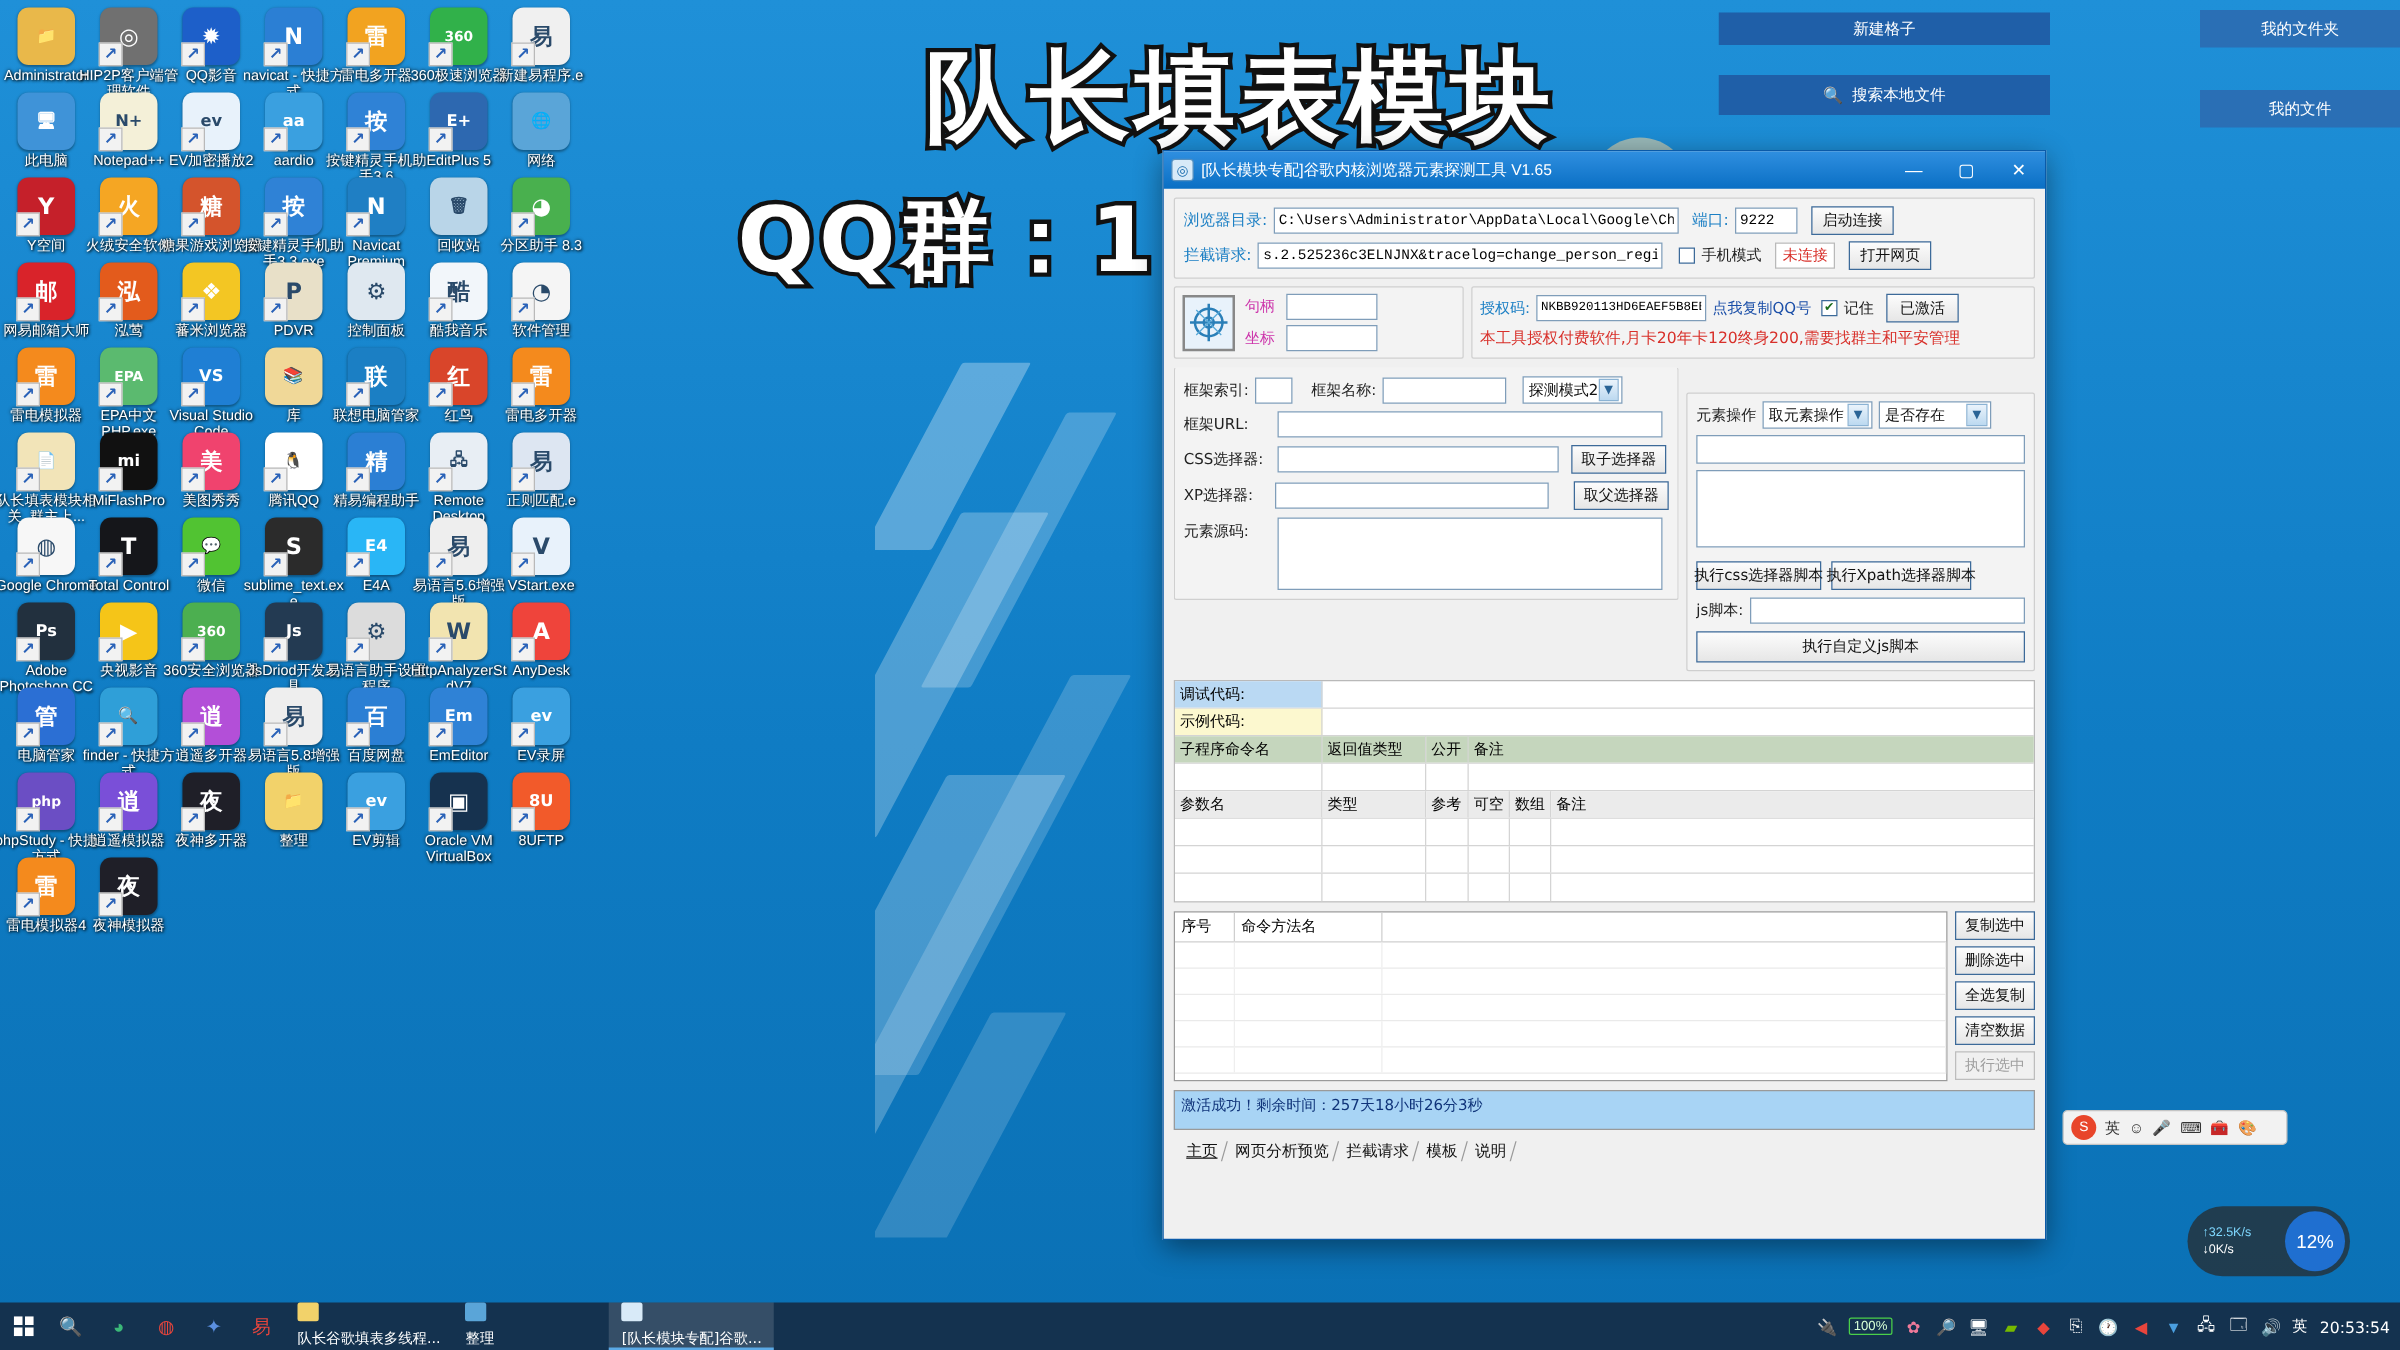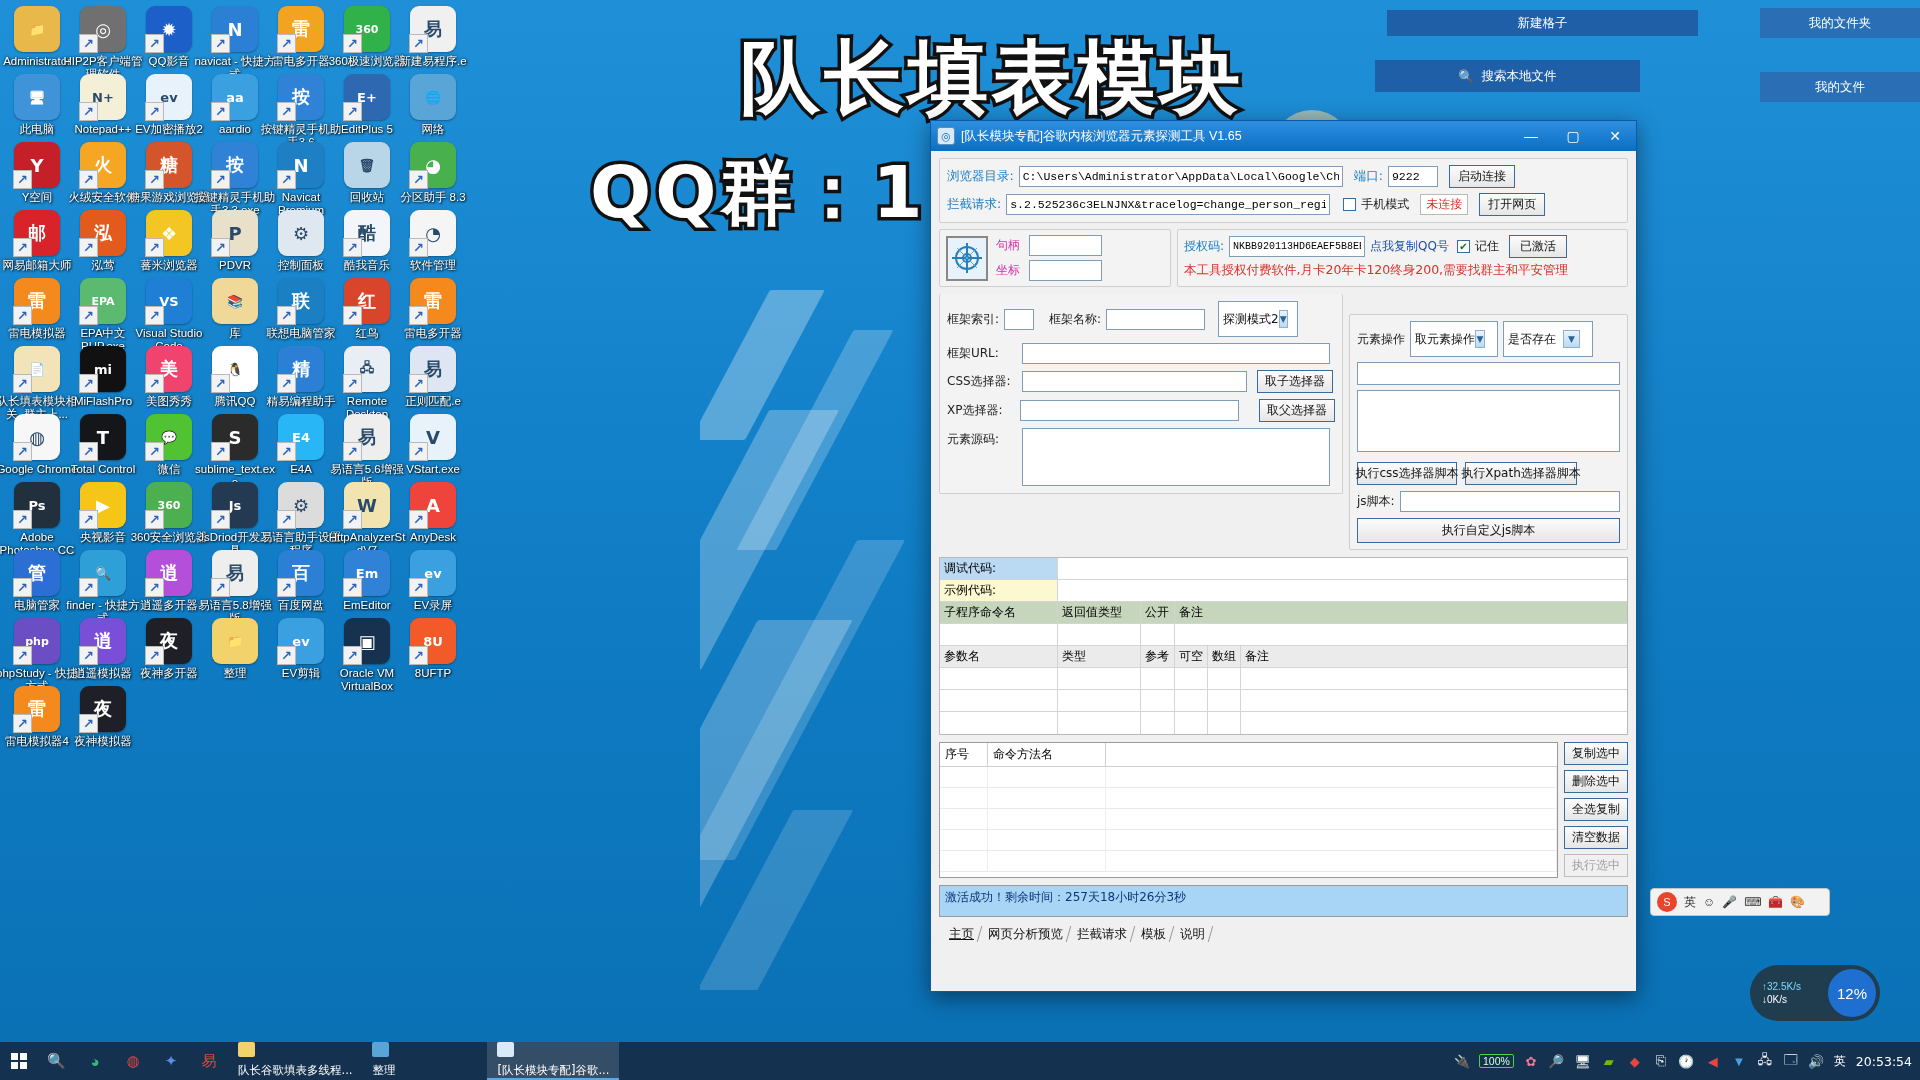--- a/index.html
+++ b/index.html
@@ -56,21 +56,21 @@
     word-wrap:break-word; font-family:"Liberation Sans",sans-serif;
   }
 
   
   #float-panel { position:absolute; right:0; top:0; width:545px; height:115px; }
   .fp-btn {
     position:absolute; background:#1f5fa8; color:#fff; font-size:12.5px;
     display:flex; align-items:center; justify-content:center; border:0;
     font-family:"Liberation Sans",sans-serif;
   }
-  #fp-new { left:12px; top:10px; width:311px; height:26px; }
+  #fp-new { left:0; top:10px; width:265px; height:26px; }
   #fp-search { left:0; top:60px; width:265px; height:32px; }
   #fp-myfolder { left:385px; top:8px; width:160px; height:30px; background:#2a6fb5; }
   #fp-myfiles { left:385px; top:72px; width:160px; height:30px; background:#2a6fb5; }
 
   
   #halo {
     position:absolute; left:1272px; top:110px; width:80px; height:80px;
     border-radius:50%; background:rgba(255,220,160,.55); pointer-events:none;
   }
   #cursor { position:absolute; left:1294px; top:139px; width:0; height:0; pointer-events:none; }
@@ -135,22 +135,22 @@
     outline:none;
   }
   .btn {
     border:1px solid #3c6a99; background:linear-gradient(180deg,#fcfcfc,#e6e6e6);
     font-size:12px; color:#111; height:23px; padding:0 8px; cursor:default;
     font-family:"DejaVu Sans","Liberation Sans",sans-serif; white-space:nowrap;
     display:flex;align-items:center;justify-content:center;
   }
   .btn.dis { color:#a0a0a0; border-color:#bdbdbd; background:#f0f0f0; }
   .sel {
-    border:1px solid #7f9db9; background:#fff; height:36px; font-size:12px;
-    display:flex;align-items:center; padding:0 12px 0 4px; color:#111;
+    border:1px solid #7f9db9; background:#fff; height:22px; font-size:12px;
+    display:flex;align-items:center; padding:0 2px 0 4px; color:#111;
     font-family:"DejaVu Sans","Liberation Sans",sans-serif; white-space:nowrap;
   }
   .sel .arrow {
     margin-left:auto; width:17px; height:18px; background:linear-gradient(180deg,#eaf3fb,#bcd9f0);
     border:1px solid #8bb3d4; display:flex;align-items:center;justify-content:center;
     color:#2a6496; font-size:9px;
   }
   .chk { width:13px;height:13px;border:1px solid #3c6a99;background:#fff;
          display:flex;align-items:center;justify-content:center;font-size:10px;color:#1a6b1a; }
 

